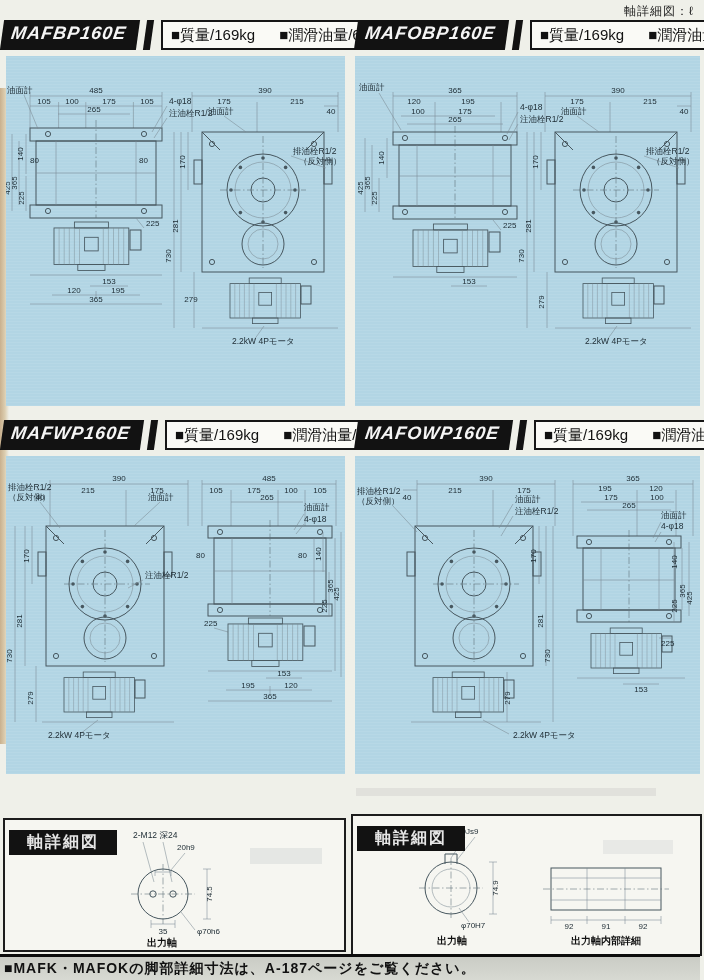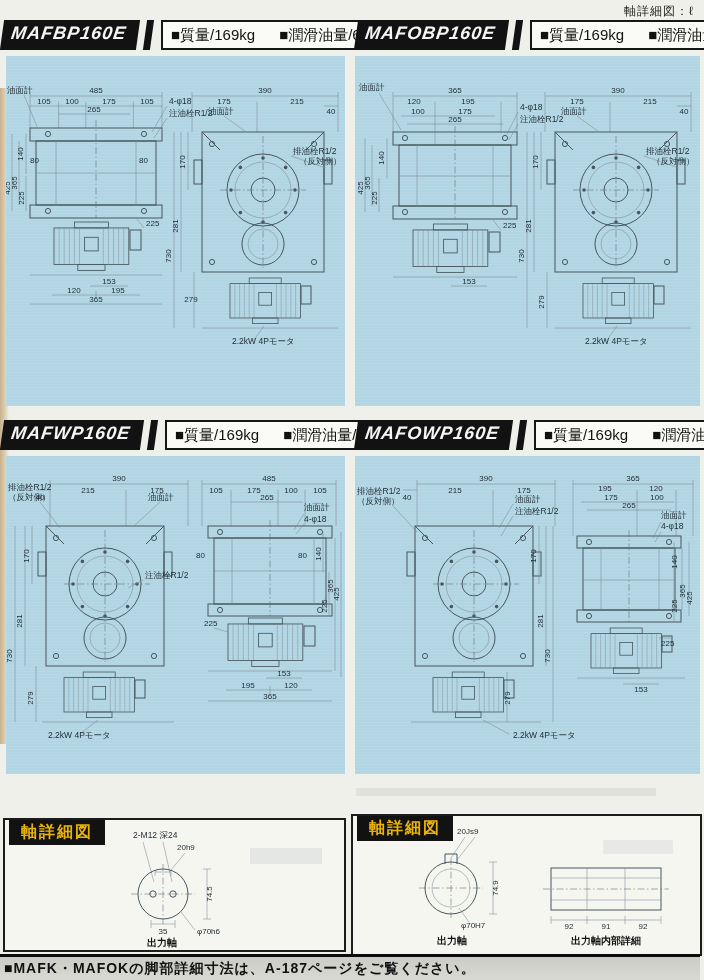--- a/index.html
+++ b/index.html
@@ -7,21 +7,21 @@
 body{position:relative;background:#eff0e9;font-family:"Liberation Sans",sans-serif;overflow:hidden}
 .unit-note{position:absolute;top:3px;right:10px;font-size:12px;color:#222;letter-spacing:1px}
 .tanedge{position:absolute;left:0;top:88px;width:9px;height:656px;background:linear-gradient(to right,#c2a57e,#d9c8a6 55%,rgba(217,200,166,0));opacity:.85}
 .ghost{position:absolute;left:356px;top:788px;width:300px;height:8px;background:rgba(120,125,130,.12)}
 .phead{position:absolute;display:flex;align-items:stretch;height:30px}
 .badge{background:#121212;color:#f5f5f5;font-style:italic;font-weight:700;font-size:18px;letter-spacing:1px;padding:3px 12px 0 9px;transform:skewX(-8deg);white-space:nowrap}
 .vbar{width:7px;background:#121212;margin-left:7px;transform:skewX(-8deg)}
 .spec{margin-left:9px;border:2px solid #161616;background:#fafaf6;font-size:15px;font-weight:500;color:#111;padding:2px 8px;white-space:nowrap;display:flex;gap:24px;align-items:center}
 .bluepanel{position:absolute;background:#b2d5e4;background-image:repeating-linear-gradient(0deg,rgba(255,255,255,.07) 0 1px,transparent 1px 3px)}
 .whitepanel{position:absolute;background:#f6f6f1;border:2px solid #1c1c1c}
-.wbadge{position:absolute;top:0;left:4px;background:#121212;color:#eab308;font-weight:700;font-size:16px;padding:2px 12px;letter-spacing:2px;z-index:2}
+.wbadge{position:absolute;top:10px;left:4px;background:#121212;color:#e5e5e5;font-weight:700;font-size:16px;padding:2px 18px;letter-spacing:2px;z-index:2}
 .footer{position:absolute;left:0;right:4px;top:954px;height:36px;background:linear-gradient(#caccc5,#dddfd8);border-top:3px solid #0c0c0c;font-size:14px;font-weight:600;color:#111;padding:3px 4px;letter-spacing:1px}
 svg{display:block}
 .ln{fill:none;stroke:#47575f;stroke-width:1}
 .tn{fill:none;stroke:#7b8a93;stroke-width:.55}
 .cl{fill:none;stroke:#5a6b74;stroke-width:.55;stroke-dasharray:7 2.5 1.5 2.5}
 .t{font-family:"Liberation Sans",sans-serif;font-size:8px;fill:#1c2a32}
 .tj{font-family:"Liberation Sans",sans-serif;font-size:8.5px;fill:#1c2a32}
 .tc{text-anchor:middle}
 .dot{fill:#47575f;stroke:none}
 .cap{font-family:"Liberation Sans",sans-serif;font-size:10px;font-weight:700;fill:#111}

